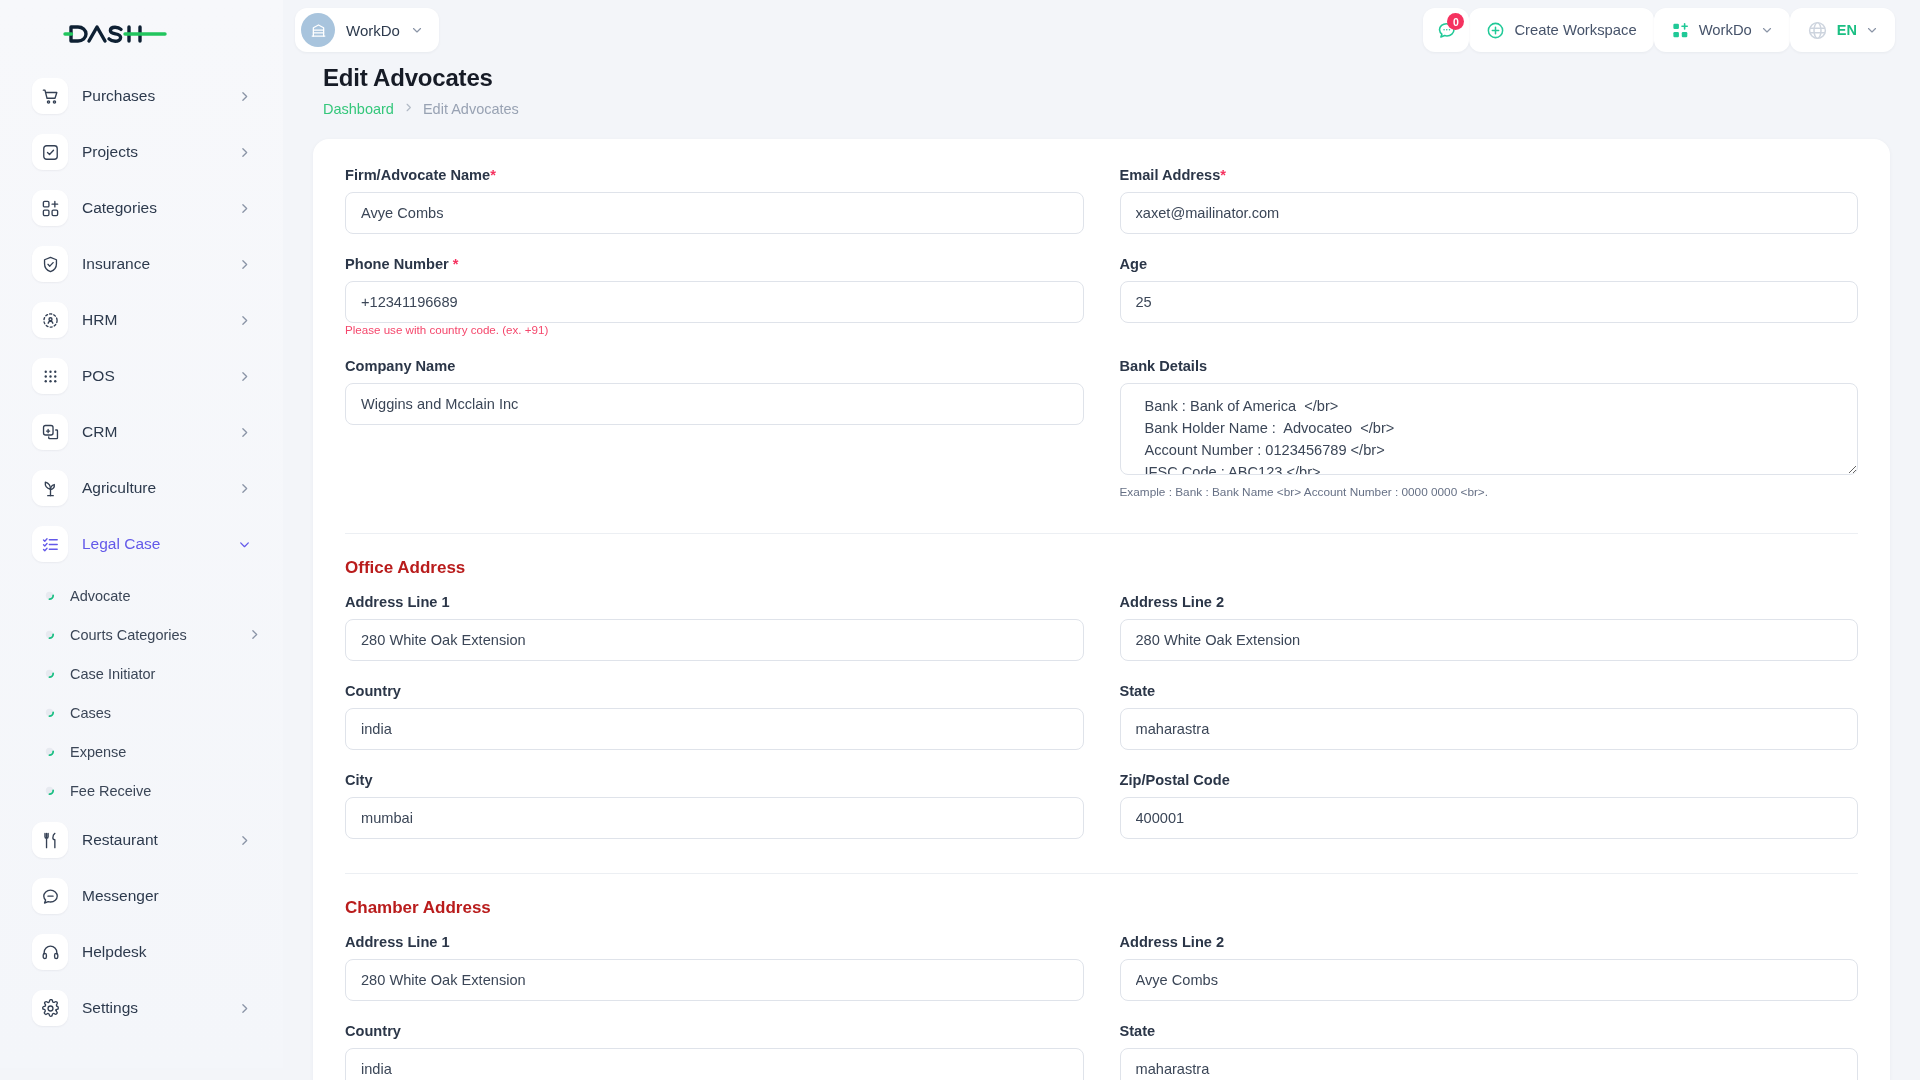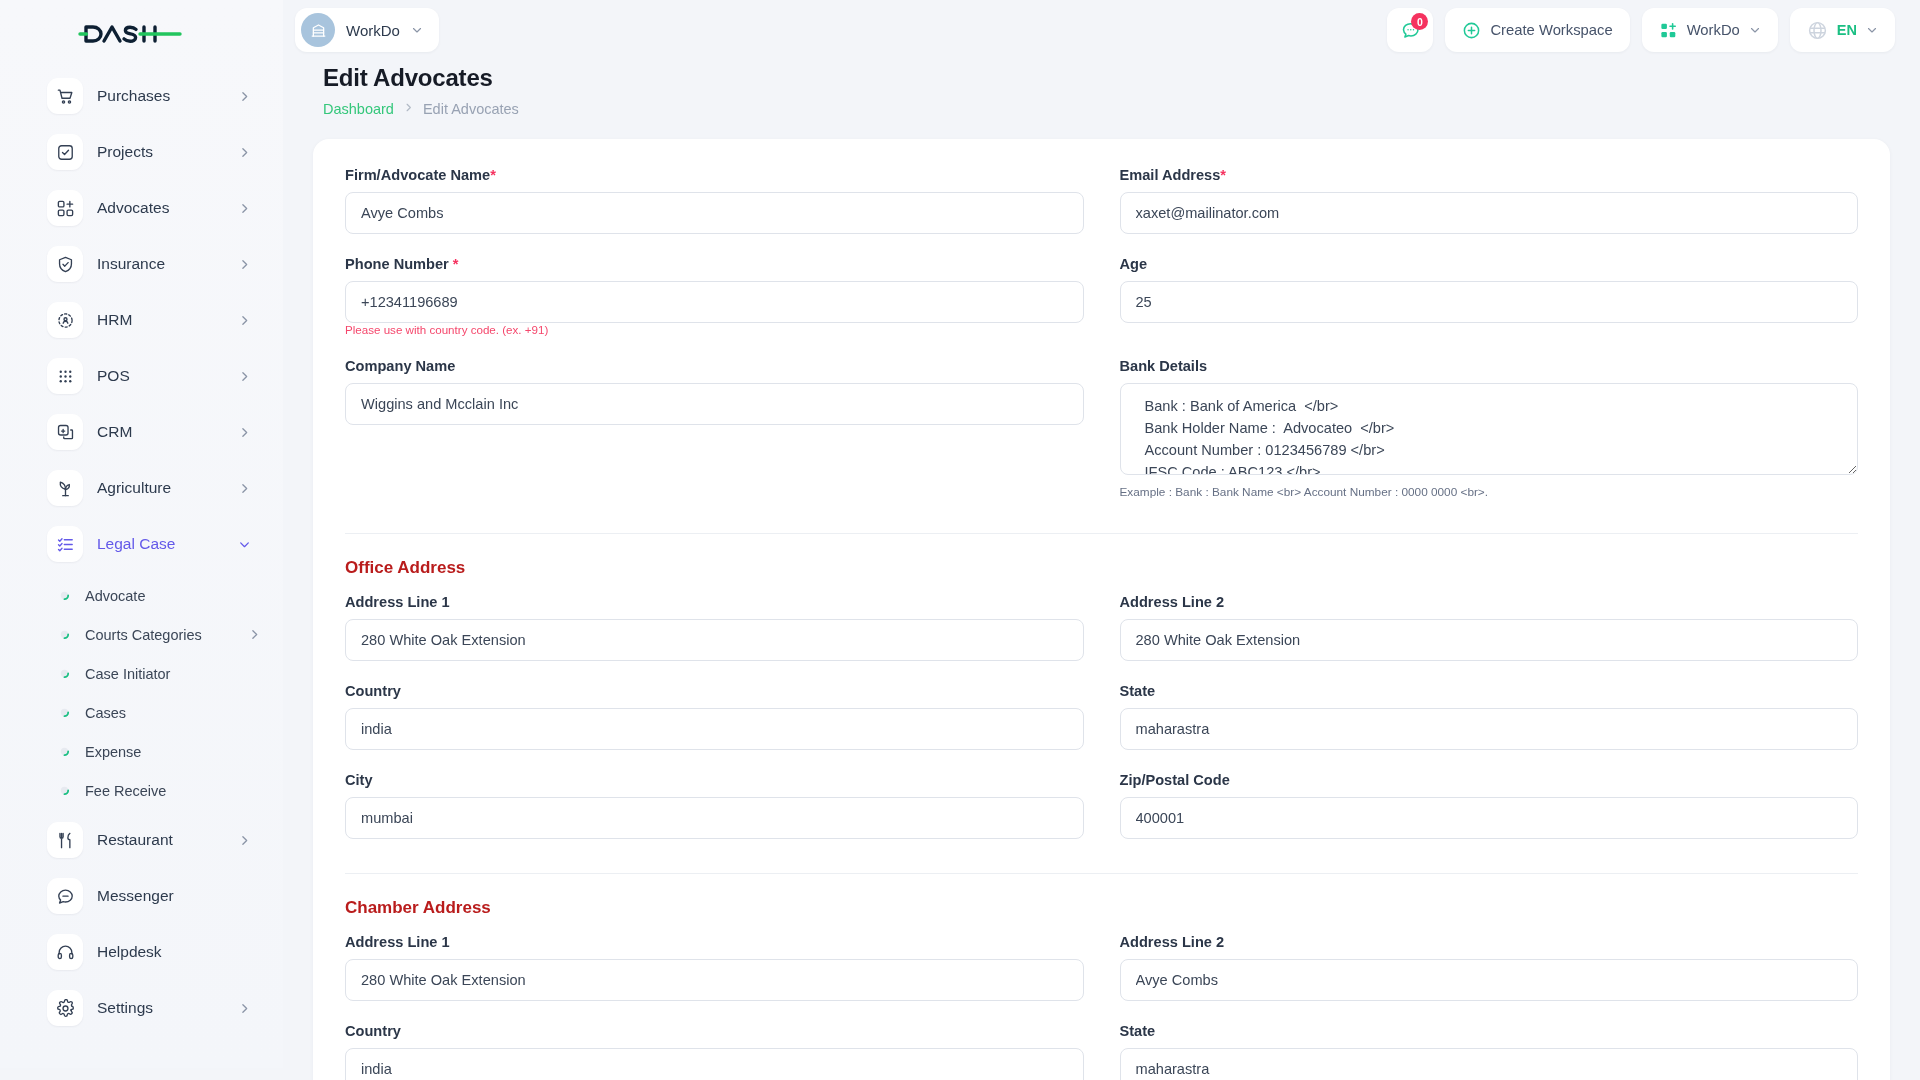--- a/index.html
+++ b/index.html
@@ -12,21 +12,20 @@
   }
   #app { position: relative; width: 1920px; height: 1080px; display: flex; }
 
   
   .sidebar {
     width: 283px; height: 1068px;
     background: linear-gradient(180deg,#f7f8fb 0%,#f4f6fa 100%);
     flex: 0 0 283px;
     position: relative;
     overflow: hidden;
-    padding-left: 15px;
   }
   .brand {
     height: 68px;
     display: flex; align-items: center;
     padding-left: 63px;
   }
   .brand svg { display:block; }
 
   .nav { padding: 0 22px; }
   .nav-item {
@@ -87,21 +86,21 @@
   .main {
     flex: 1 1 auto; height: 1080px;
     position: relative;
     overflow: hidden;
   }
 
   .topbar {
     height: 60px;
     display: flex; align-items: center;
     padding: 0 25px 0 12px;
-    gap: 12px;
+    gap: 0;
     justify-content: space-between;
   }
   .ws-pill {
     display: flex; align-items: center; gap: 11px;
     background: #fff;
     border-radius: 12px;
     height: 44px;
     padding: 0 16px 0 6px;
     box-shadow: 0 1px 3px rgba(25,35,60,.05);
     cursor: pointer;
@@ -272,21 +271,21 @@
 
       <div class="nav-item">
         <span class="nav-icon">
           <svg viewBox="0 0 24 24" fill="none" stroke="currentColor" stroke-width="1.7" stroke-linecap="round" stroke-linejoin="round">
             <rect x="3" y="3" width="7" height="7" rx="1.6"></rect>
               <rect x="3" y="14" width="7" height="7" rx="1.6"></rect>
             <rect x="14" y="14" width="7" height="7" rx="1.6"></rect>
               <path d="M17.5 3v7M14 6.5h7"></path>
           </svg>
         </span>
-        <span class="nav-label">Advocates</span>
+        <span class="nav-label">Categories</span>
         <span class="chev">
           <svg viewBox="0 0 24 24" fill="none" stroke="currentColor" stroke-width="2.4" stroke-linecap="round" stroke-linejoin="round">
               <path d="M9 5l7 7-7 7"></path>
             </svg>
         </span>
       </div>
 
       <div class="nav-item">
         <span class="nav-icon">
           <svg viewBox="0 0 24 24" fill="none" stroke="currentColor" stroke-width="1.7" stroke-linecap="round" stroke-linejoin="round">

